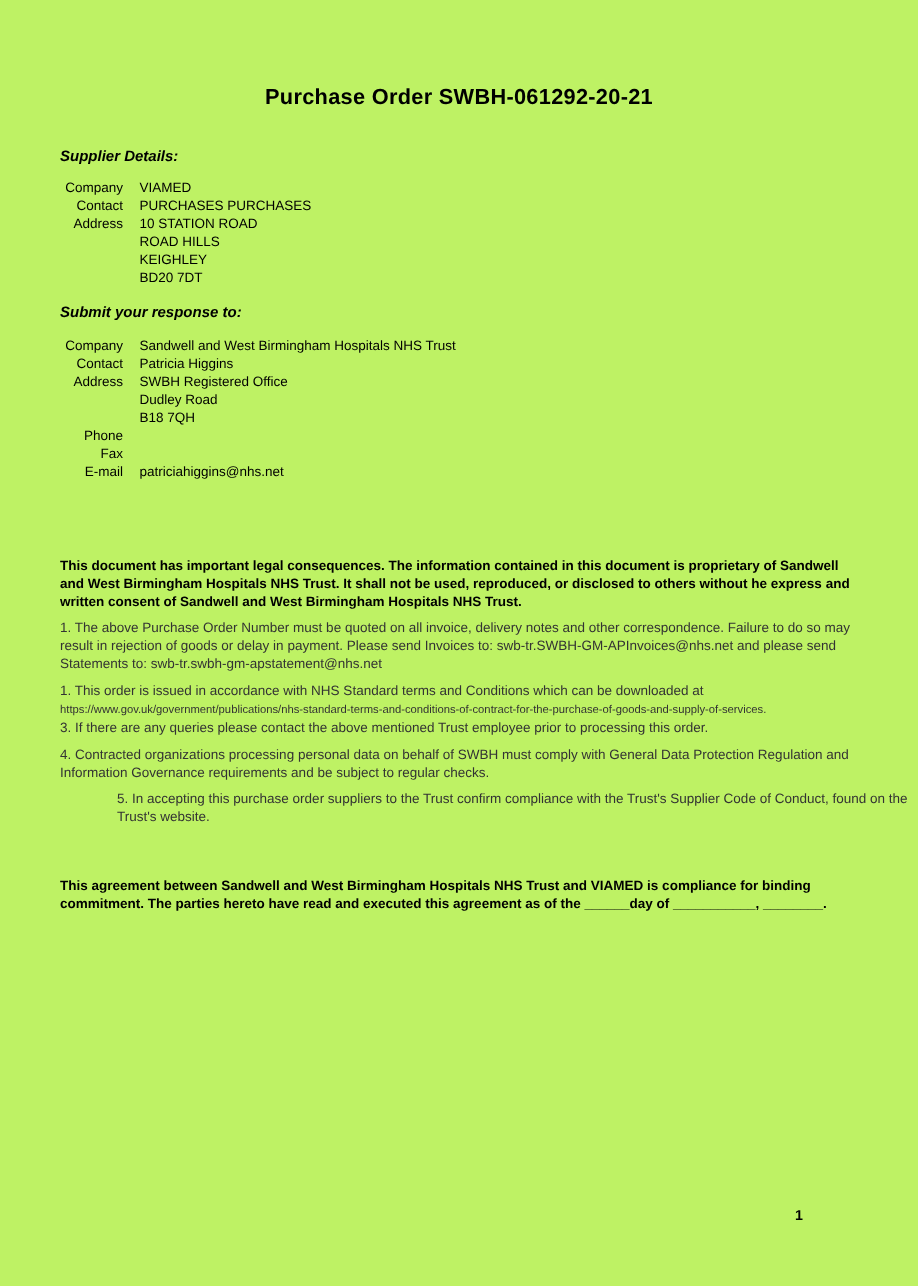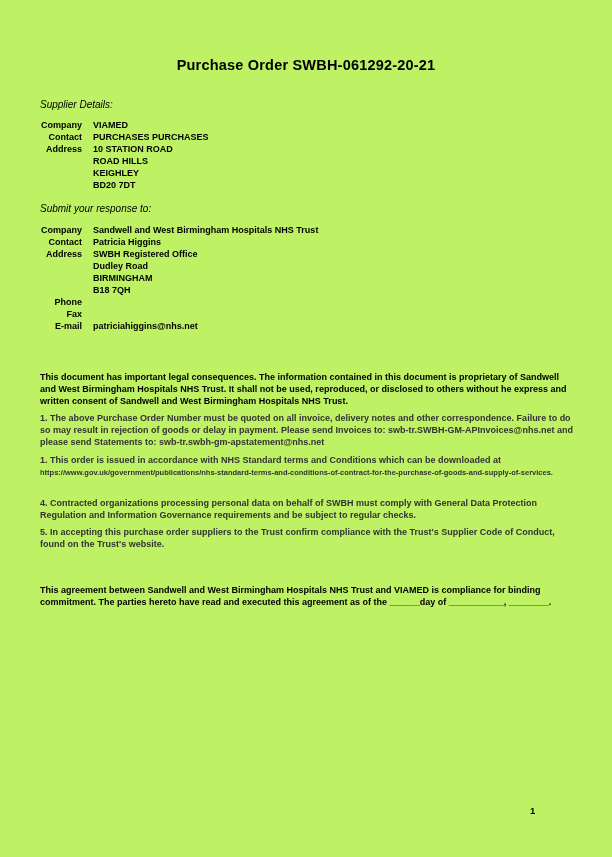--- a/index.html
+++ b/index.html
@@ -25,32 +25,32 @@
     text-align: center;
     font-size: 14.5px;
     font-weight: bold;
     color: #000000;
     letter-spacing: 0.2px;
   }
   .section-heading {
     position: absolute;
     left: 40px;
     font-size: 10px;
-    font-weight: normal;
+    font-weight: bold;
     font-style: italic;
     color: #000000;
   }
   .supplier-heading { top: 99px; }
   .submit-heading  { top: 203px; }
 
   .info-grid {
     position: absolute;
     left: 40px;
     font-size: 9px;
-    font-weight: bold;
+    font-weight: normal;
     line-height: 12px;
     color: #000000;
   }
   .supplier-grid { top: 119px; }
   .submit-grid   { top: 224px; }
 
   .info-row { display: flex; }
   .info-row .lbl {
     display: inline-block;
     width: 42px;
@@ -65,32 +65,32 @@
   }
 
   .para {
     position: absolute;
     left: 40px;
     width: 535px;
     margin: 0;
     font-size: 9px;
     line-height: 12px;
     color: #333333;
-    font-weight: bold;
+    font-weight: normal;
   }
   .para.bold {
     font-weight: bold;
     color: #000000;
   }
   .legal-para     { top: 371px; }
   .term-1         { top: 412px; }
   .term-2         { top: 454px; }
   .term-3         { top: 479px; }
   .term-4         { top: 497px; }
-  .term-5         { top: 526px; }
+  .term-5         { top: 526px; margin-left: 38px; }
   .agreement-para { top: 584px; }
 
   .url-line {
     font-size: 7.5px;
     line-height: 10px;
     color: #333333;
     word-break: break-all;
   }
 
   .page-number {
@@ -152,24 +152,20 @@
     <div class="info-row">
       <span class="lbl">Address</span>
       <span class="val">SWBH Registered Office</span>
     </div>
     <div class="info-row">
       <span class="lbl"></span>
       <span class="val">Dudley Road</span>
     </div>
     <div class="info-row">
       <span class="lbl"></span>
-      <span class="val">BIRMINGHAM</span>
-    </div>
-    <div class="info-row">
-      <span class="lbl"></span>
       <span class="val">B18 7QH</span>
     </div>
     <div class="info-row">
       <span class="lbl">Phone</span>
       <span class="val"></span>
     </div>
     <div class="info-row">
       <span class="lbl">Fax</span>
       <span class="val"></span>
     </div>
@@ -181,20 +177,21 @@
 
   <p class="para bold legal-para">This document has important legal consequences. The information contained in this document is proprietary of Sandwell and West Birmingham Hospitals NHS Trust. It shall not be used, reproduced, or disclosed to others without he express and written consent of Sandwell and West Birmingham Hospitals NHS Trust.</p>
 
   <p class="para term-1">1. The above Purchase Order Number must be quoted on all invoice, delivery notes and other correspondence. Failure to do so may result in rejection of goods or delay in payment.  Please send Invoices to: swb-tr.SWBH-GM-APInvoices@nhs.net and please send Statements to: swb-tr.swbh-gm-apstatement@nhs.net</p>
 
   <p class="para term-2">
     <span>1. This order is issued in accordance with NHS Standard terms and Conditions which can be downloaded at</span><br>
     <span class="url-line">https://www.gov.uk/government/publications/nhs-standard-terms-and-conditions-of-contract-for-the-purchase-of-goods-and-supply-of-services.</span>
   </p>
 
+  <p class="para term-3">3. If there are any queries please contact the above mentioned Trust employee prior to processing this order.</p>
 
   <p class="para term-4">4. Contracted organizations processing personal data on behalf of SWBH must comply with General Data Protection Regulation and Information Governance requirements and be subject to regular checks.</p>
 
   <p class="para term-5">5.  In accepting this purchase order suppliers to the Trust confirm compliance with the Trust's Supplier Code of Conduct, found on the Trust's website.</p>
 
   <p class="para bold agreement-para">This agreement between Sandwell and West Birmingham Hospitals NHS Trust and VIAMED is compliance for binding commitment. The parties hereto have read and executed this agreement as of the ______day of ___________, ________.</p>
 
   <div class="page-number">1</div>
 
 </div>

